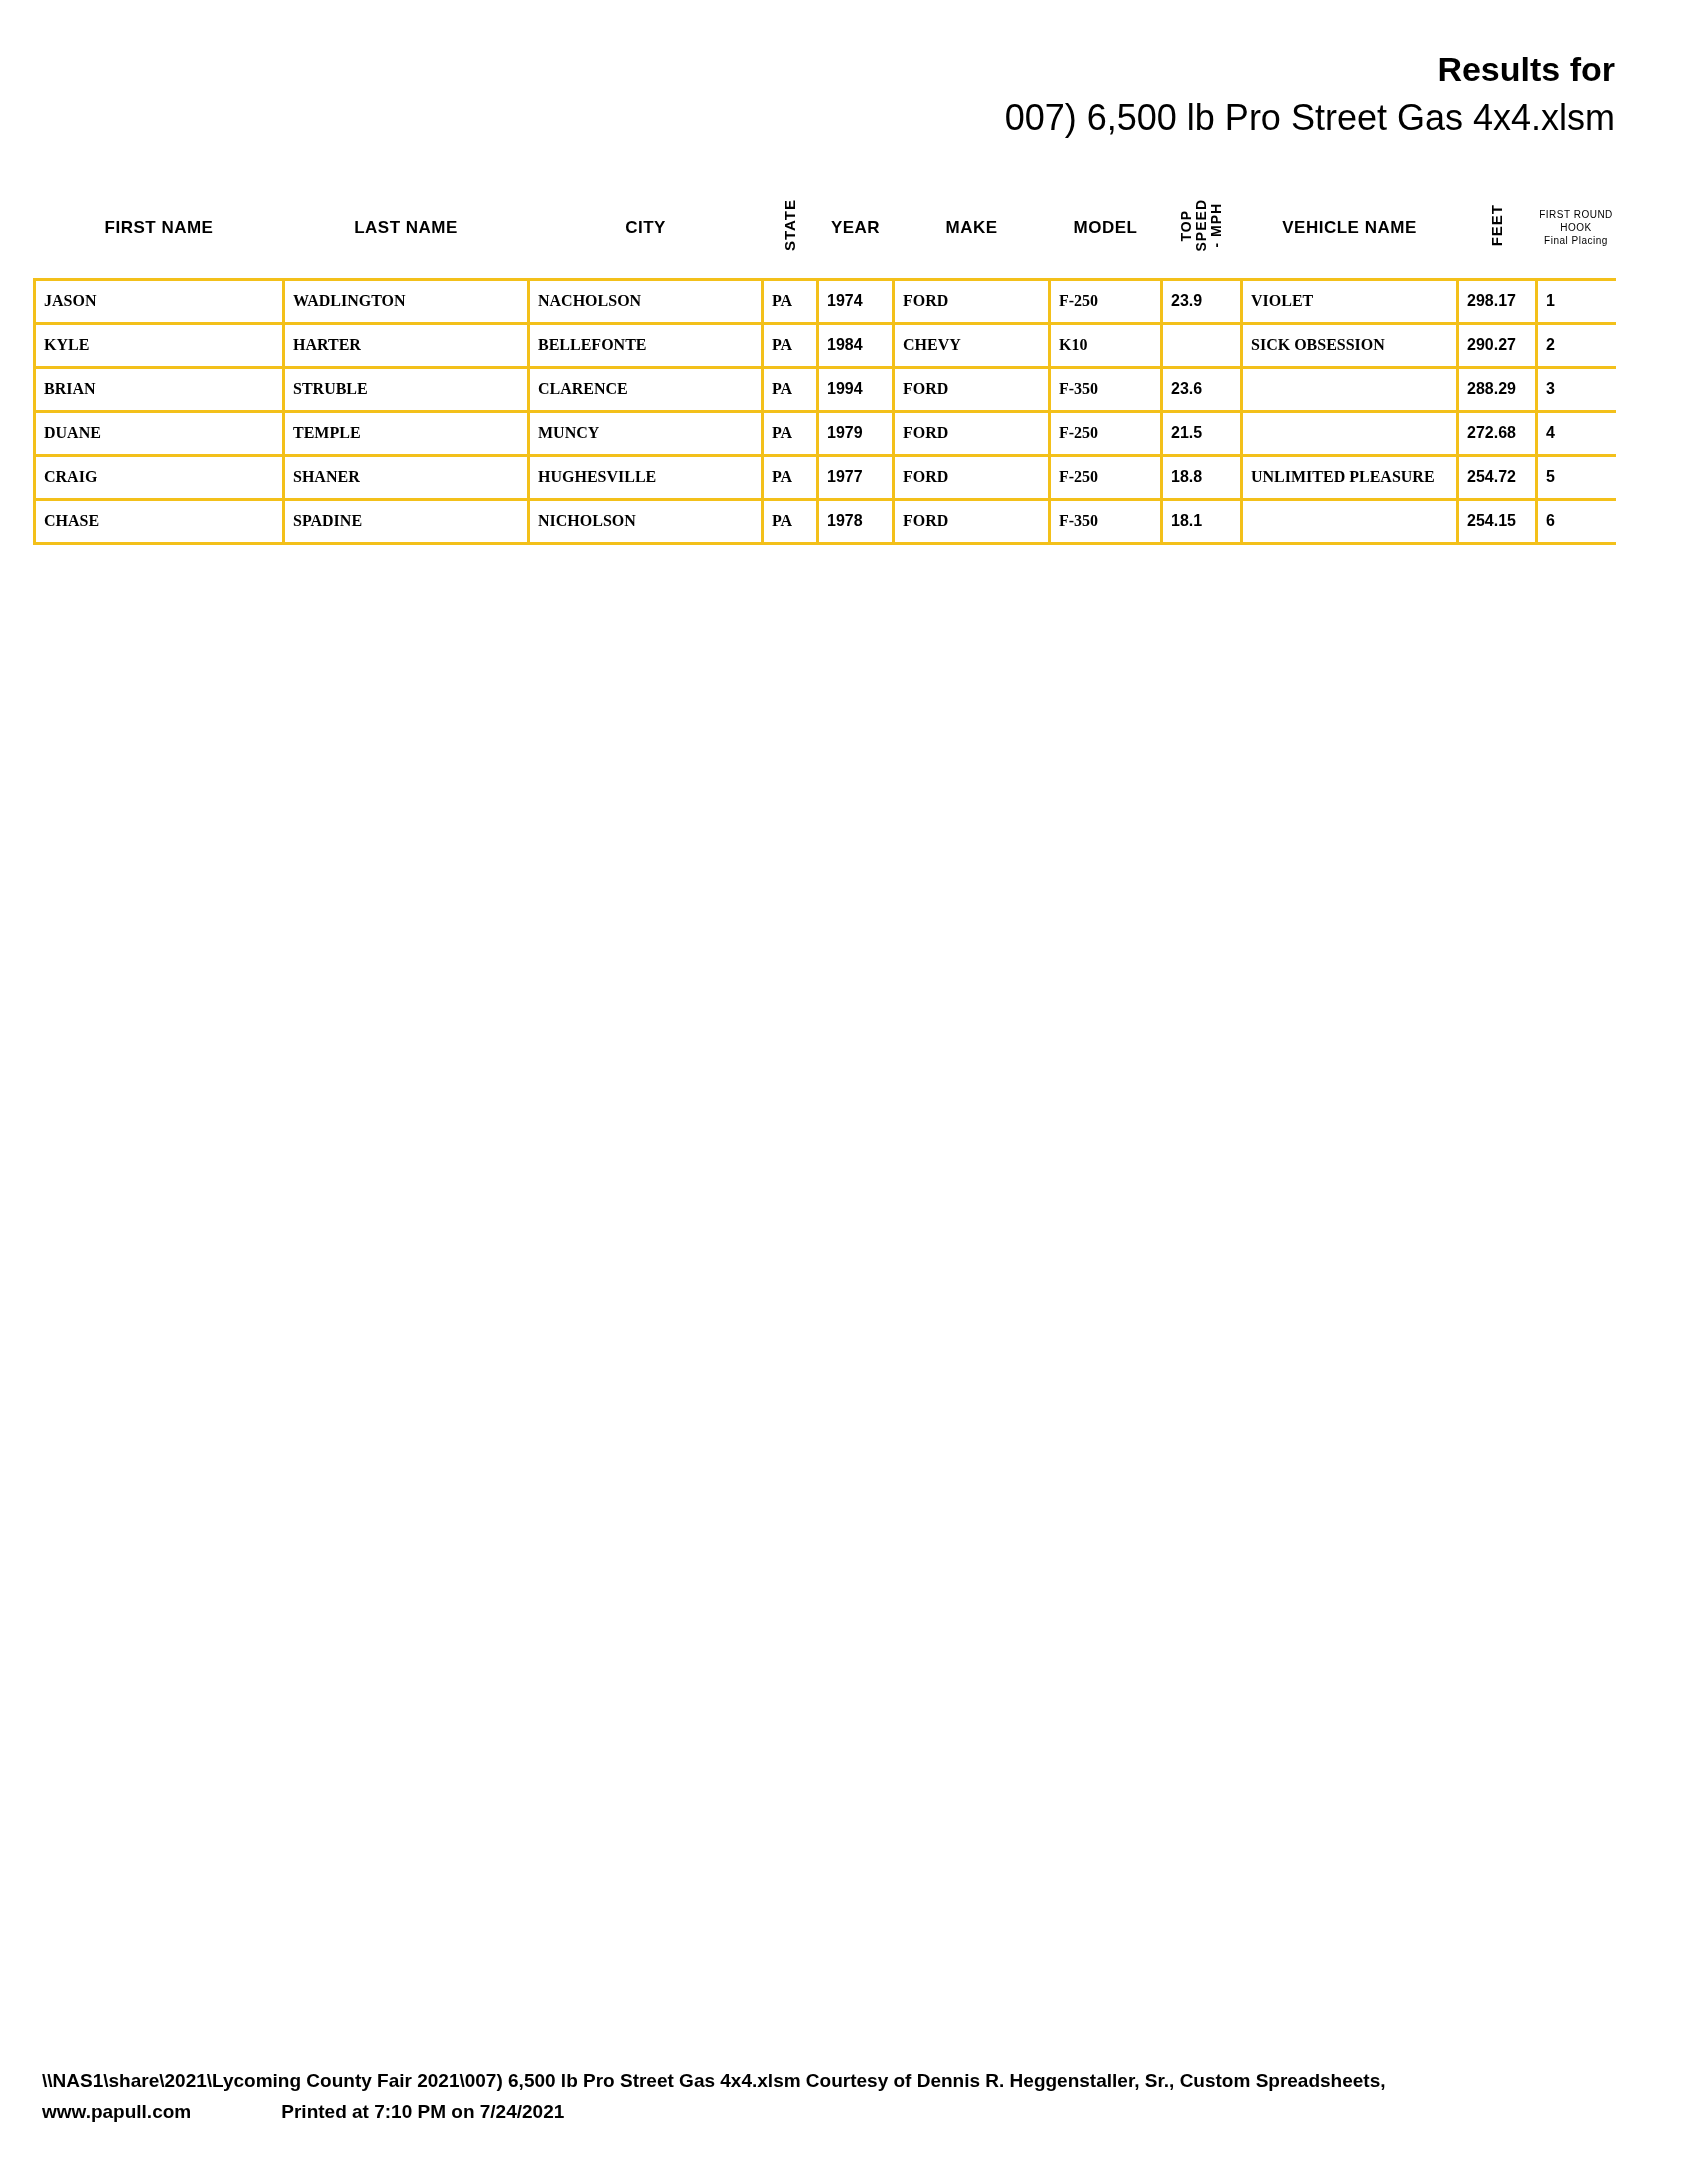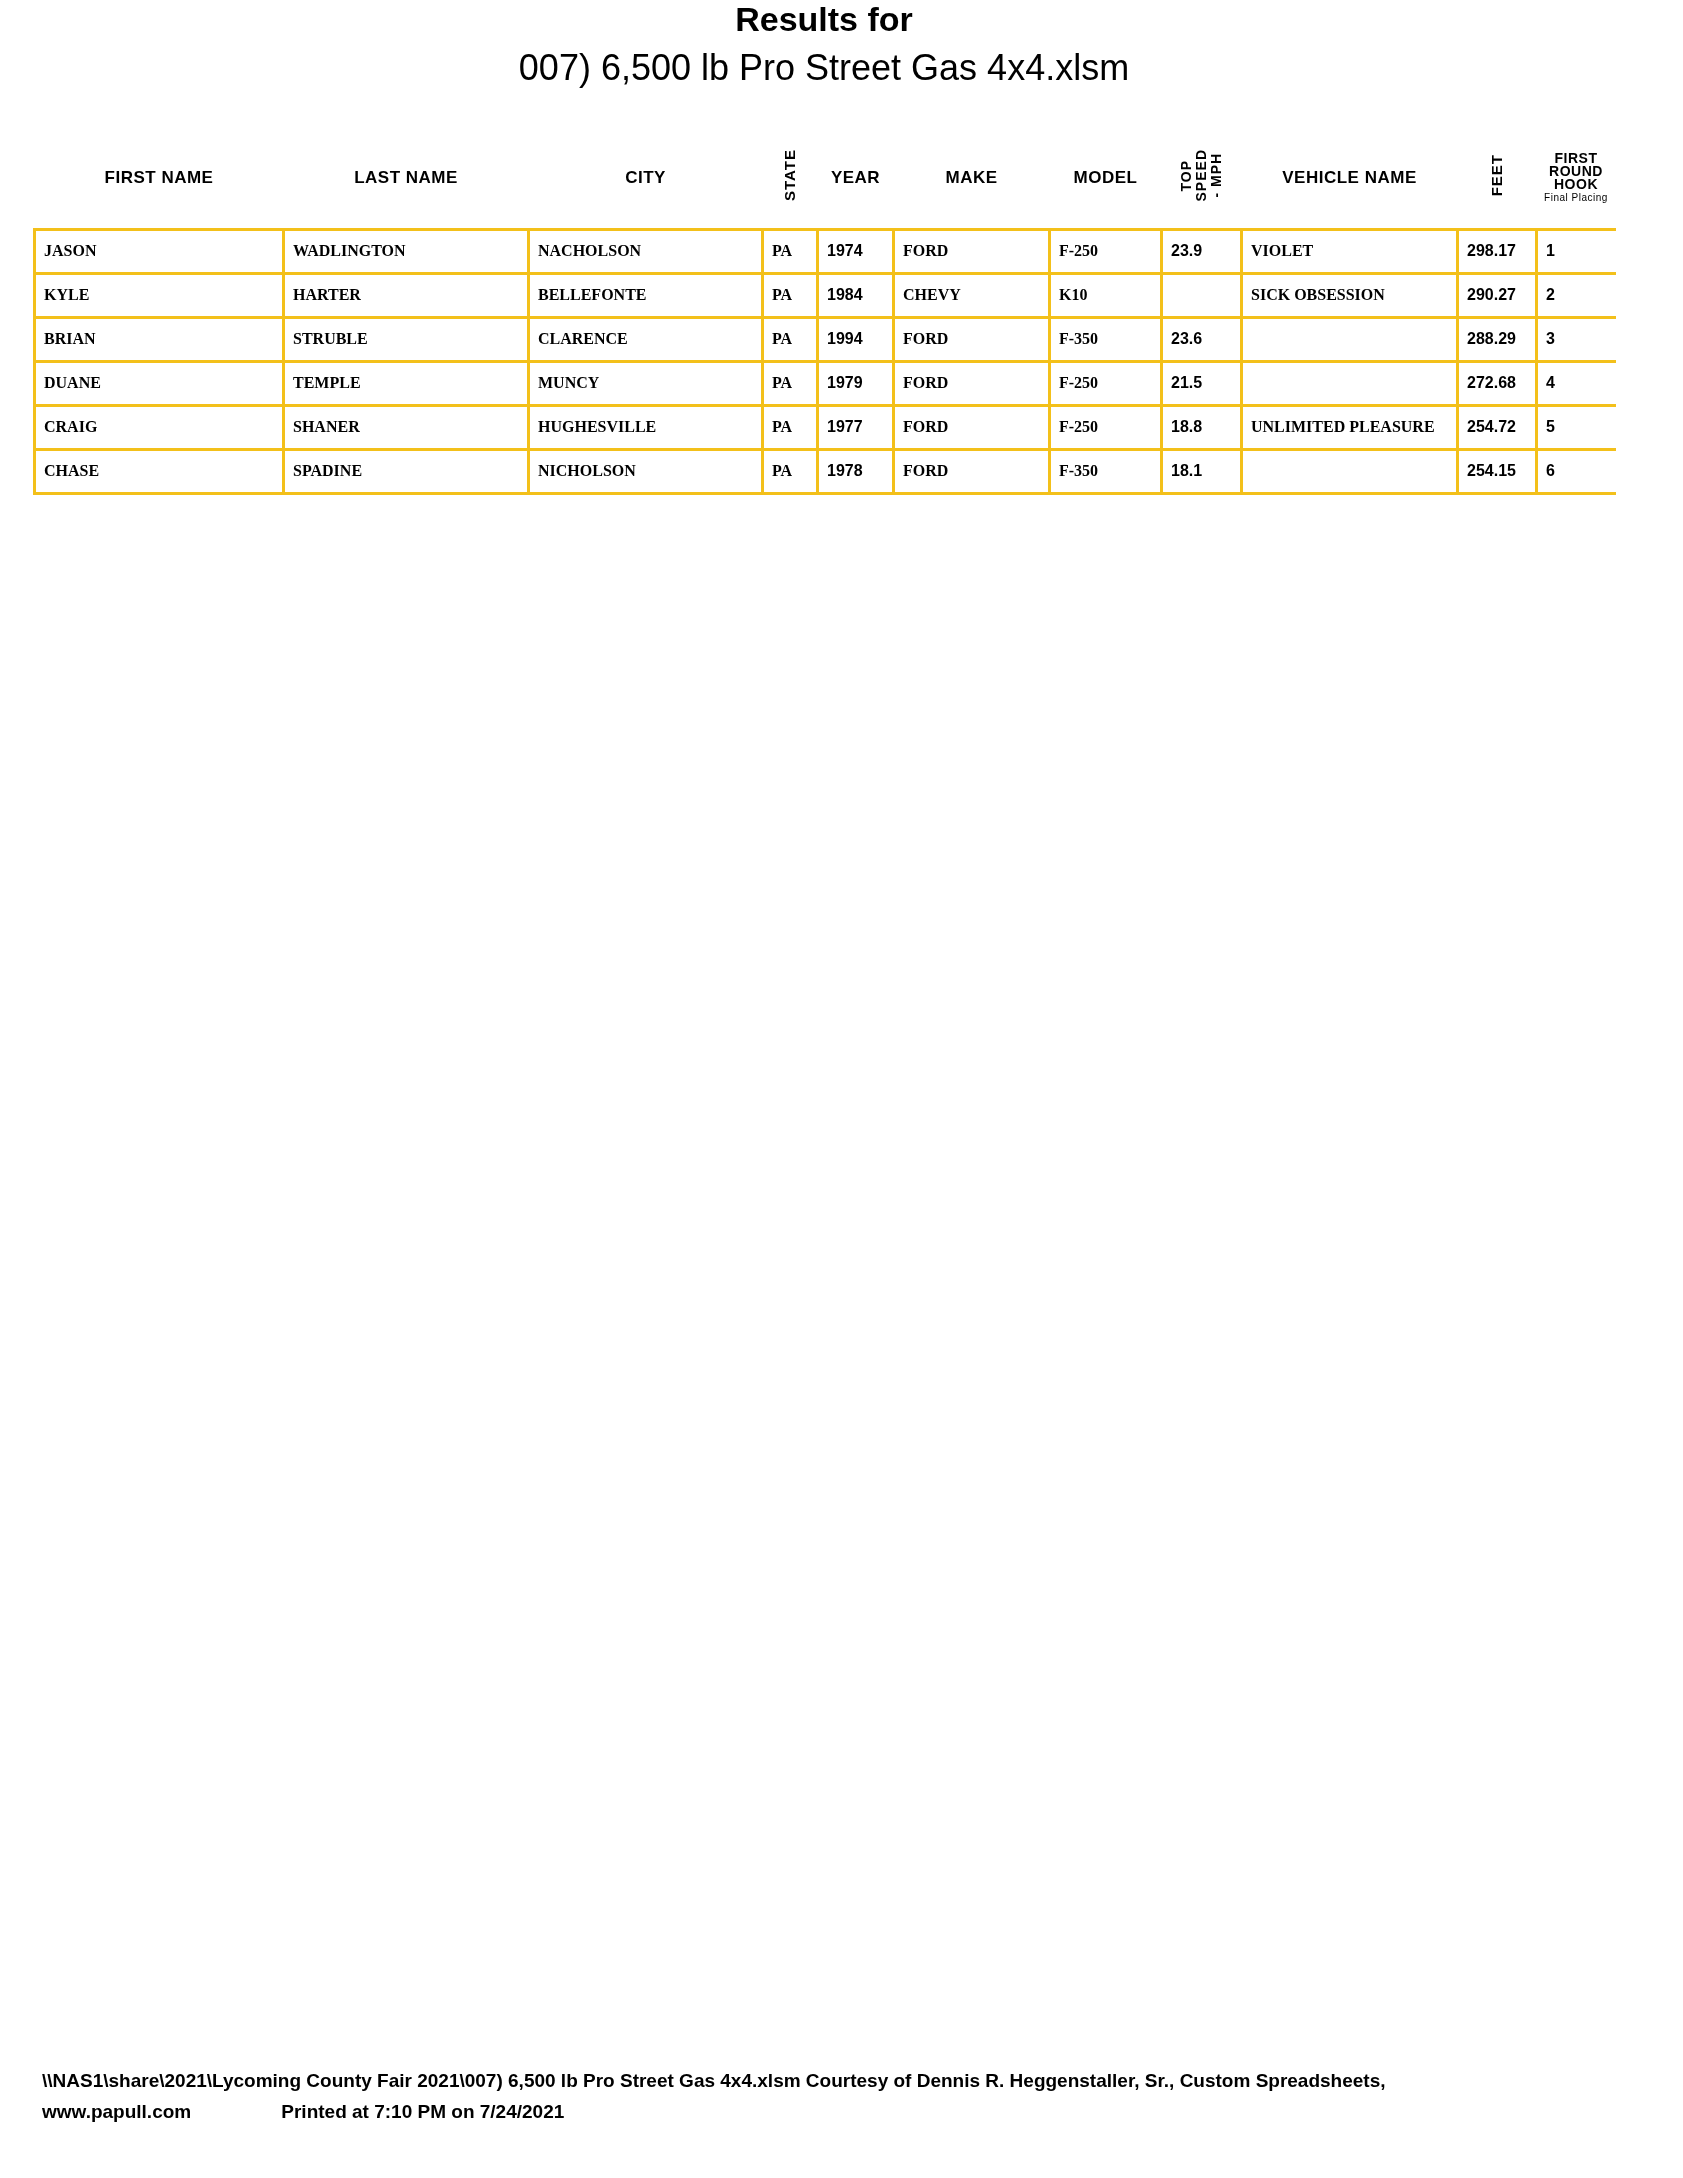--- a/index.html
+++ b/index.html
@@ -4,23 +4,24 @@
 <style>
   * { box-sizing: border-box; }
   html, body { margin: 0; padding: 0; background: #ffffff; }
   body {
     width: 1683px; height: 2178px;
     position: relative;
     font-family: "Liberation Sans", sans-serif;
     color: #000;
   }
   .title-block {
+    padding-top: 50px;
     margin-left: 33px;
     width: 1582px;
-    text-align: center;
+    text-align: right;
   }
   .title-line1 {
     font-size: 34px; font-weight: bold; line-height: 38px;
   }
   .title-line2 {
     font-size: 36px; font-weight: normal; line-height: 40px;
     margin-top: 10px;
   }
   table.results {
     border-collapse: collapse;
@@ -42,21 +43,21 @@
     display: inline-block;
     writing-mode: vertical-rl;
     transform: rotate(180deg);
     white-space: pre-line;
     font-size: 15px;
     line-height: 16px;
     letter-spacing: 1px;
     font-weight: bold;
   }
   .vtext.small { font-size: 14px; line-height: 15px; }
-  .hook-hdr-line { font-size: 14px; font-weight: bold; line-height: 13px; letter-spacing: 0.5px; }
+  .hook-hdr-line { font-size: 10px; font-weight: normal; line-height: 13px; letter-spacing: 0.5px; }
   .hook-hdr-sub  { font-size: 10px; font-weight: normal; line-height: 13px; letter-spacing: 0.5px; }
   tbody td {
     border: 3px solid #F3C01A;
     height: 44px;
     font-size: 16px;
     font-weight: bold;
     padding: 0 8px;
     background: #ffffff;
     overflow: hidden;
     white-space: nowrap;

